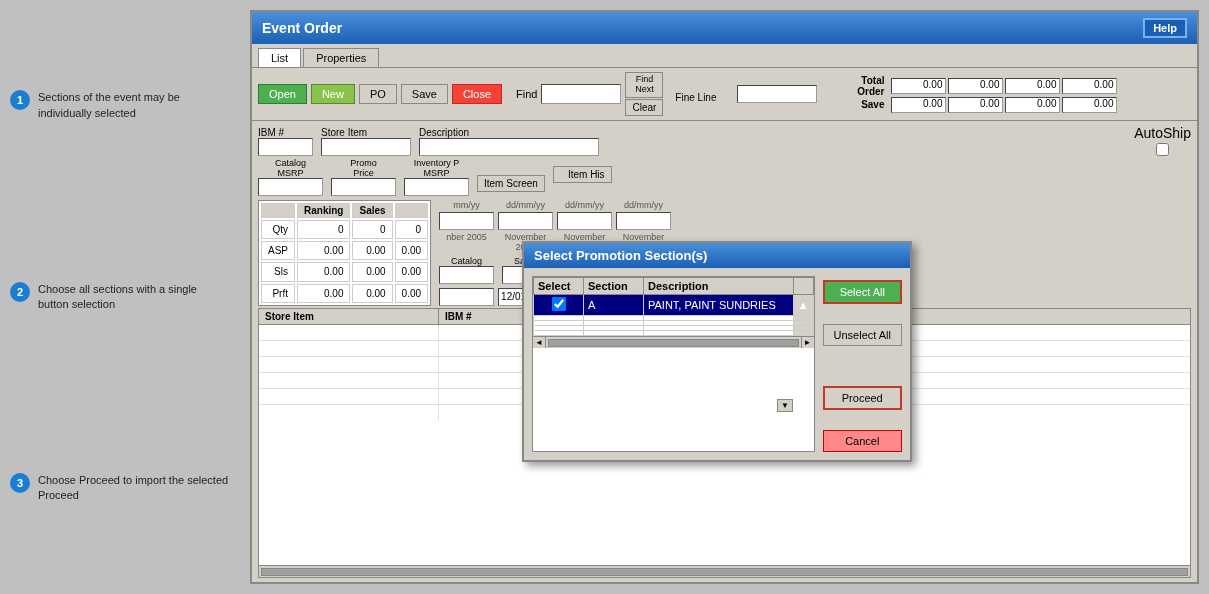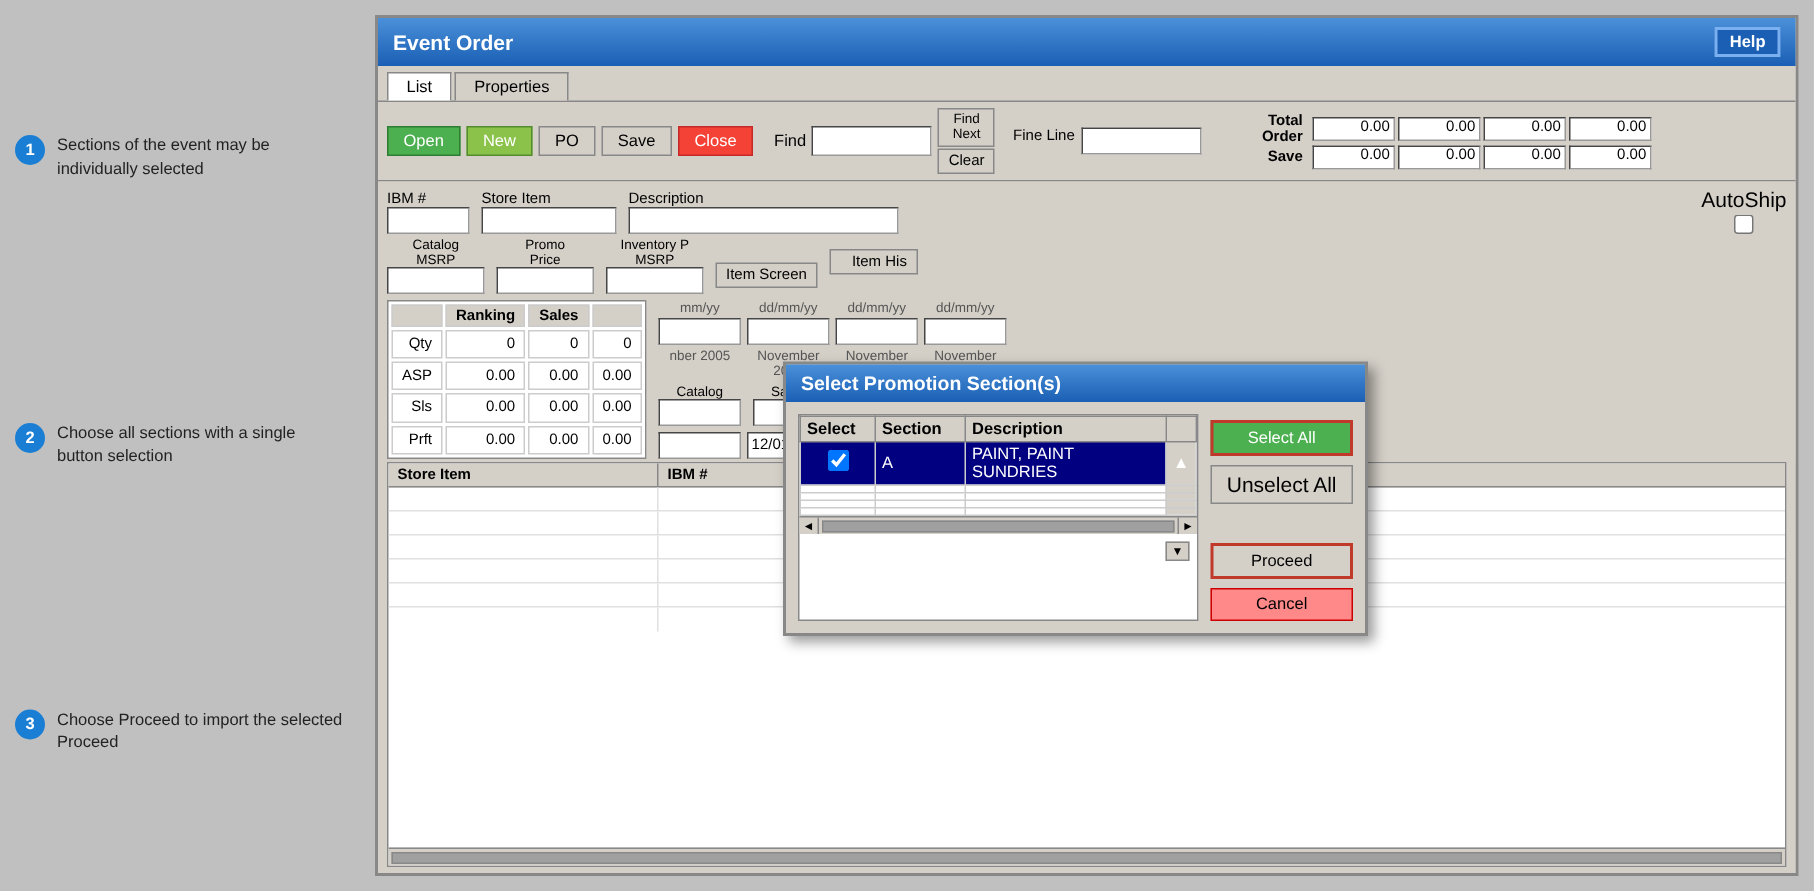--- a/index.html
+++ b/index.html
@@ -54,23 +54,23 @@
 
     
     .modal-dialog { position: absolute; top: 120px; left: 270px; width: 390px; background: #d4d0c8; border: 2px solid #888; box-shadow: 4px 4px 8px rgba(0,0,0,0.4); pointer-events: all; z-index: 20; }
     .modal-title-bar { background: linear-gradient(to bottom, #4a90d9, #1a5fb4); color: white; padding: 5px 10px; font-size: 13px; font-weight: bold; }
     .modal-body { padding: 8px; display: flex; gap: 8px; }
     .modal-table { width: 100%; font-size: 11px; border-collapse: collapse; }
     .modal-table th { background: #d4d0c8; border: 1px solid #888; padding: 2px 4px; text-align: left; }
     .modal-table td { border: 1px solid #ccc; padding: 2px 4px; }
     .modal-table tr.selected td { background: #000080; color: white; }
     .modal-checkbox { width: 14px; height: 14px; }
-    .modal-buttons { display: flex; flex-direction: column; gap: 6px; justify-content: flex-start; padding-top: 4px; }
+    .modal-buttons { display: flex; flex-direction: column; gap: 20px; justify-content: flex-start; padding-top: 4px; }
     .btn-select-all { background: #4caf50; color: white; border: 2px solid #c0392b; padding: 4px 10px; cursor: pointer; font-size: 11px; white-space: nowrap; }
-    .btn-unselect-all { background: #d4d0c8; border: 1px solid #888; padding: 4px 10px; cursor: pointer; font-size: 14px; white-space: nowrap; }
+    .btn-unselect-all { background: #d4d0c8; border: 1px solid #888; padding: 4px 10px; cursor: pointer; font-size: 11px; white-space: nowrap; }
     .btn-proceed { background: #d4d0c8; border: 2px solid #c0392b; padding: 4px 10px; cursor: pointer; font-size: 11px; margin-top: 20px; }
     .btn-cancel { background: #f88; border: 1px solid #c00; padding: 4px 10px; cursor: pointer; font-size: 11px; }
 
     
     .item-btn { background: #d4d0c8; border: 1px solid #888; padding: 2px 6px; cursor: pointer; font-size: 10px; }
   </style>
 </head>
 <body>
 
 <div class="outer-wrapper">
@@ -108,21 +108,21 @@
       <button class="btn-po">PO</button>
       <button class="btn-save">Save</button>
       <button class="btn-close">Close</button>
       <span class="find-label">Find</span>
       <input class="find-input" type="text" style="">
       <div style="display:flex;flex-direction:column;gap:1px;">
         <button class="btn-find-next" style="font-size:9px;line-height:1.1;">Find<br>Next</button>
         <button class="btn-clear">Clear</button>
       </div>
 
-      <div style="display:flex;align-items:flex-start;gap:4px;margin-left:8px;">
+      <div style="display:flex;align-items:flex-end;gap:20px;margin-left:8px;">
         <span style="font-size:10px;">Fine Line</span>
         <input class="form-input form-input-md" type="text" style="width: 80px;">
       </div>
 
       <div class="stats-panel" style="margin-left:4px;">
         <div class="stats-row">
           <span class="stats-label">Total<br>Order</span>
           <div class="stats-cell">0.00</div>
           <div class="stats-cell">0.00</div>
           <div class="stats-cell">0.00</div>

